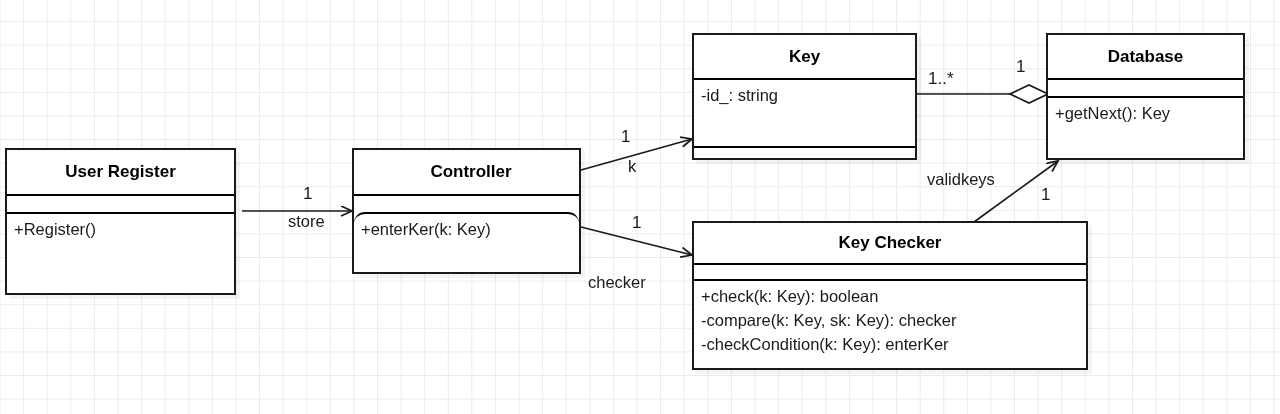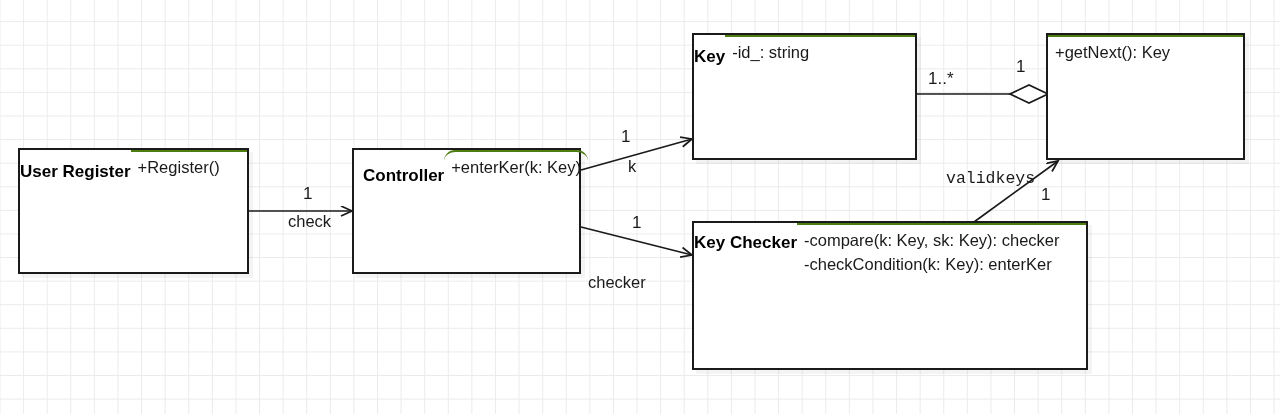--- a/index.html
+++ b/index.html
@@ -22,34 +22,34 @@
   }
 
   
   .uml-class {
     position: absolute;
     box-sizing: border-box;
     background: #ffffff;
     border: 2px solid #1a1a1a;
     box-shadow: 4px 4px 0 0 rgba(0,0,0,0.045);
     display: flex;
-    flex-direction: row;
+    flex-direction: column;
   }
   .uml-title {
     font-weight: bold;
     font-size: 17px;
     color: #000000;
     text-align: center;
     display: flex;
     align-items: center;
     justify-content: center;
     box-sizing: border-box;
   }
   .uml-sep {
-    border-top: 2px solid #4d7c0f;
+    border-top: 2px solid #000000;
   }
   .uml-compartment {
     box-sizing: border-box;
     padding: 3px 7px 0 7px;
     font-size: 16.5px;
     color: #1a1a1a;
     line-height: 24px;
     white-space: nowrap;
   }
   .uml-compartment.empty {
@@ -97,67 +97,69 @@
 
     <line x1="581" y1="227" x2="692" y2="255" stroke="#1a1a1a" stroke-width="1.7" marker-end="url(#openArrow)"></line>
 
     <line x1="974" y1="222" x2="1058" y2="161" stroke="#1a1a1a" stroke-width="1.7" marker-end="url(#openArrow)"></line>
 
     <line x1="917" y1="94" x2="1010" y2="94" stroke="#1a1a1a" stroke-width="1.7"></line>
     <polygon points="1010,94 1029,85 1048,94 1029,103" fill="#ffffff" stroke="#1a1a1a" stroke-width="1.7"></polygon>
   </svg>
 
   <div class="edge-label mult" style="left:303px; top:185px;">1</div>
-  <div class="edge-label" style="left:288px; top:213px;">check</div>
+  <div class="edge-label" style="left:288px; top:213px;">store</div>
 
   <div class="edge-label mult" style="left:621px; top:128px;">1</div>
   <div class="edge-label" style="left:628px; top:158px;">k</div>
 
   <div class="edge-label mult" style="left:632px; top:214px;">1</div>
   <div class="edge-label" style="left:588px; top:274px;">checker</div>
 
   <div class="edge-label mult" style="left:928px; top:70px;">1..*</div>
   <div class="edge-label mult" style="left:1016px; top:58px;">1</div>
 
-  <div class="edge-label" style="left:946px; top:171px;font-family:Liberation Mono, monospace;">validkeys</div>
+  <div class="edge-label" style="left:927px; top:171px;">validkeys</div>
   <div class="edge-label mult" style="left:1041px; top:186px;">1</div>
 
-  <div class="uml-class" style="left:18px; top:148px; width:231px; height:126px;">
+  <div class="uml-class" style="left:5px; top:148px; width:231px; height:147px;">
     <div class="uml-title" style="height:44px;">User Register</div>
     <div class="uml-compartment uml-sep empty" style="height:18px;"></div>
     <div class="uml-compartment uml-sep" style="flex:1;">
       <span class="member">+Register()</span>
     </div>
   </div>
 
   <div class="uml-class" style="left:352px; top:148px; width:229px; height:126px;">
-    <div class="uml-title" style="height:52px;padding-left:9px;">Controller</div>
+    <div class="uml-title" style="height:44px;padding-left:9px;">Controller</div>
     <div class="uml-compartment uml-sep empty" style="height:18px;"></div>
     <div class="uml-compartment uml-sep" style="flex:1;border-radius:11px;">
       <span class="member">+enterKer(k: Key)</span>
     </div>
   </div>
 
   <div class="uml-class" style="left:692px; top:33px; width:225px; height:127px;">
     <div class="uml-title" style="height:43px;">Key</div>
     <div class="uml-compartment uml-sep" style="height:68px;">
       <span class="member">-id_: string</span>
     </div>
     <div class="uml-compartment uml-sep empty" style="flex:1;"></div>
   </div>
 
   <div class="uml-class" style="left:1046px; top:33px; width:199px; height:127px;">
+    <div class="uml-title" style="height:43px;">Database</div>
     <div class="uml-compartment uml-sep empty" style="height:18px;"></div>
     <div class="uml-compartment uml-sep" style="flex:1;">
       <span class="member">+getNext(): Key</span>
     </div>
   </div>
 
   <div class="uml-class" style="left:692px; top:221px; width:396px; height:149px;">
     <div class="uml-title" style="height:40px;">Key Checker</div>
     <div class="uml-compartment uml-sep empty" style="height:16px;"></div>
     <div class="uml-compartment uml-sep" style="flex:1;">
+      <span class="member">+check(k: Key): boolean</span>
       <span class="member">-compare(k: Key, sk: Key): checker</span>
       <span class="member">-checkCondition(k: Key): enterKer</span>
     </div>
   </div>
 
 </div>
 
 </body></html>

